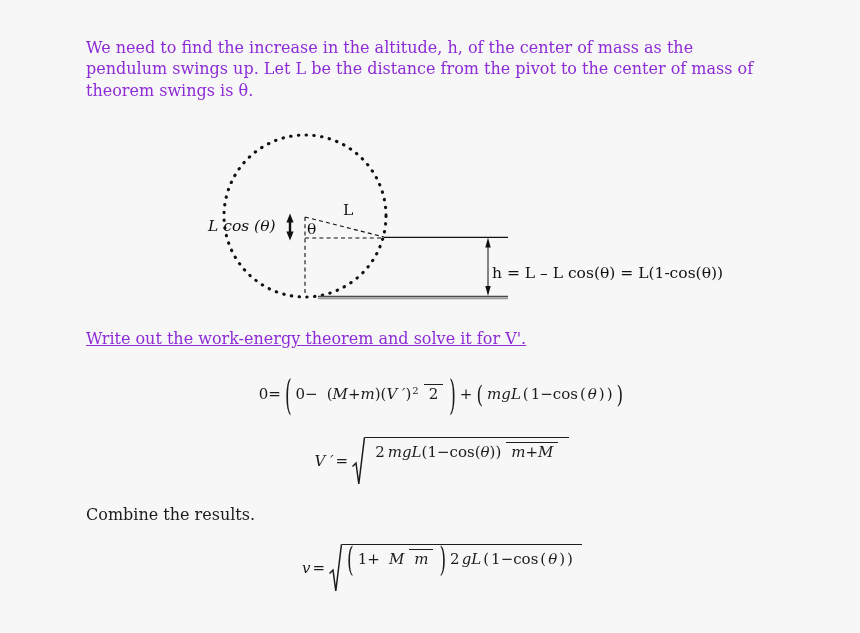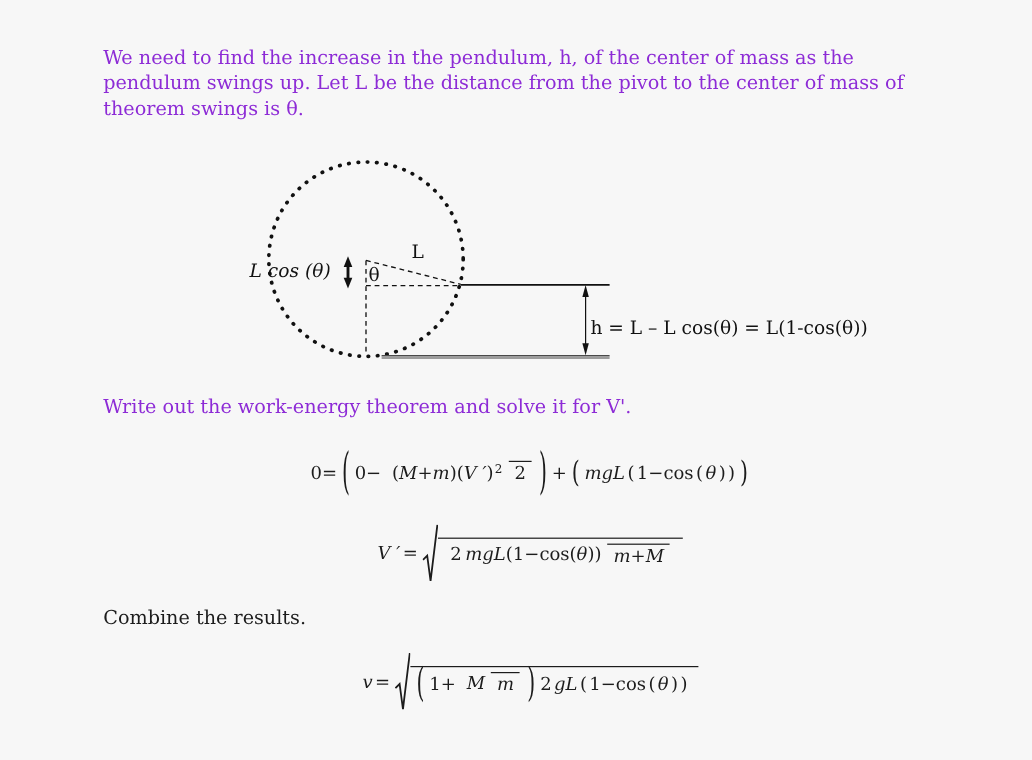--- a/index.html
+++ b/index.html
@@ -15,48 +15,48 @@
     font-family: "DejaVu Serif", "Liberation Serif", serif;
     color: var(--ink);
   }
   .abs { position: absolute; }
 
   
   .para { left: 86px; top: 37px; font-size: 16px; line-height: 21.4px; color: var(--accent); }
 
   
   .step { font-size: 16px; }
-  .step.purple { color: var(--accent); }
+  .step.purple { color: var(--accent); text-decoration: underline; }
 
   
   .dg { position: absolute; left: 0; top: 0; width: 860px; height: 633px; }
   .dlabel { position: absolute; font-size: 15.5px; color: #111; white-space: nowrap; }
 
   
   .eqrow { left: 0; width: 860px; display: flex; justify-content: center; align-items: center; }
   .eq { display: inline-flex; align-items: center; gap: 2px; font-size: 15px; color: var(--ink); transform: translateX(12px); }
   .it { font-style: italic; }
   .frac { display: inline-flex; flex-direction: row; align-items: center; line-height: 1.25; margin: 0 2px; }
   .frac .num { padding: 0 5px; white-space: nowrap; }
   .frac .den { border-top: 1.2px solid var(--ink); padding: 0 5px; white-space: nowrap; }
   .sup { font-size: 10px; position: relative; top: -5px; margin-left: 1px; }
   .bp { display: inline-block; font-size: 17px; font-weight: 300; margin: 0 2px; }
   .s26 { transform: scaleY(2.45); }
   .s20 { transform: scaleY(1.95); }
   .s15 { transform: scaleY(1.45); }
   .ml3 { margin-left: 3px; }
-  .sqrt { display: inline-flex; align-items: center; margin-left: 2px; }
+  .sqrt { display: inline-flex; align-items: flex-start; margin-left: 2px; }
   .radsign { width: 13px; align-self: stretch; }
   .radicand { display: inline-flex; align-items: center; gap: 2px; border-top: 1.35px solid var(--ink); padding: 4px 9px 2px 3px; }
 </style>
 </head>
 <body>
 
 <div class="abs para">
-  <div>We need to find the increase in the pendulum, h, of the center of mass as the</div>
+  <div>We need to find the increase in the altitude, h, of the center of mass as the</div>
   <div>pendulum swings up.  Let L be the distance from the pivot to the center of mass of</div>
   <div>theorem swings is θ.</div>
 </div>
 
 <svg class="dg" viewBox="0 0 860 633" xmlns="http://www.w3.org/2000/svg" aria-hidden="true">
   <circle cx="305" cy="216" r="81" fill="none" stroke="#111" stroke-width="3.1" stroke-dasharray="0.4 7.4" stroke-linecap="round"></circle>
   <line x1="305" y1="217" x2="305" y2="295" stroke="#111" stroke-width="1.1" stroke-dasharray="4 3.2"></line>
   <line x1="305" y1="238" x2="384" y2="238" stroke="#111" stroke-width="1.1" stroke-dasharray="4 3.2"></line>
   <line x1="305" y1="217" x2="384" y2="237" stroke="#111" stroke-width="1.1" stroke-dasharray="4 3.2"></line>
   <line x1="384" y1="237.4" x2="508" y2="237.4" stroke="#111" stroke-width="1.3"></line>

